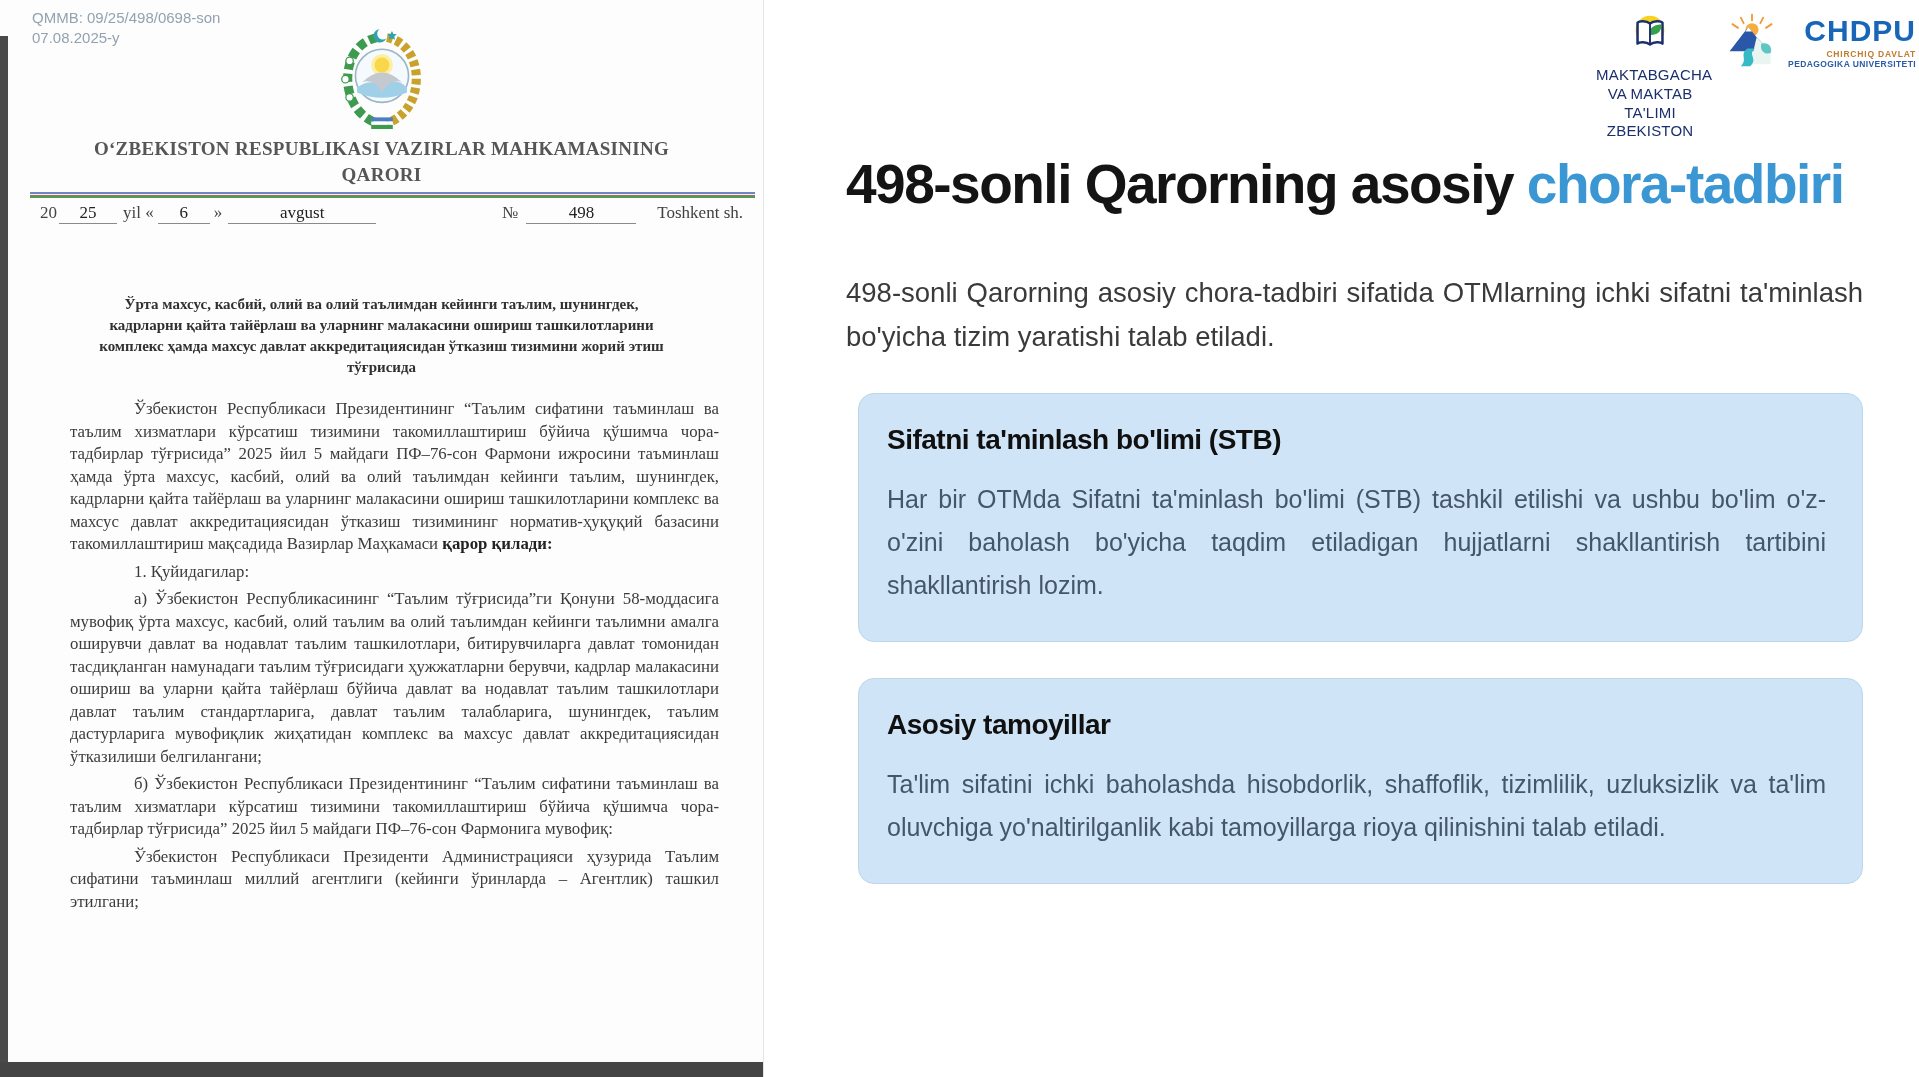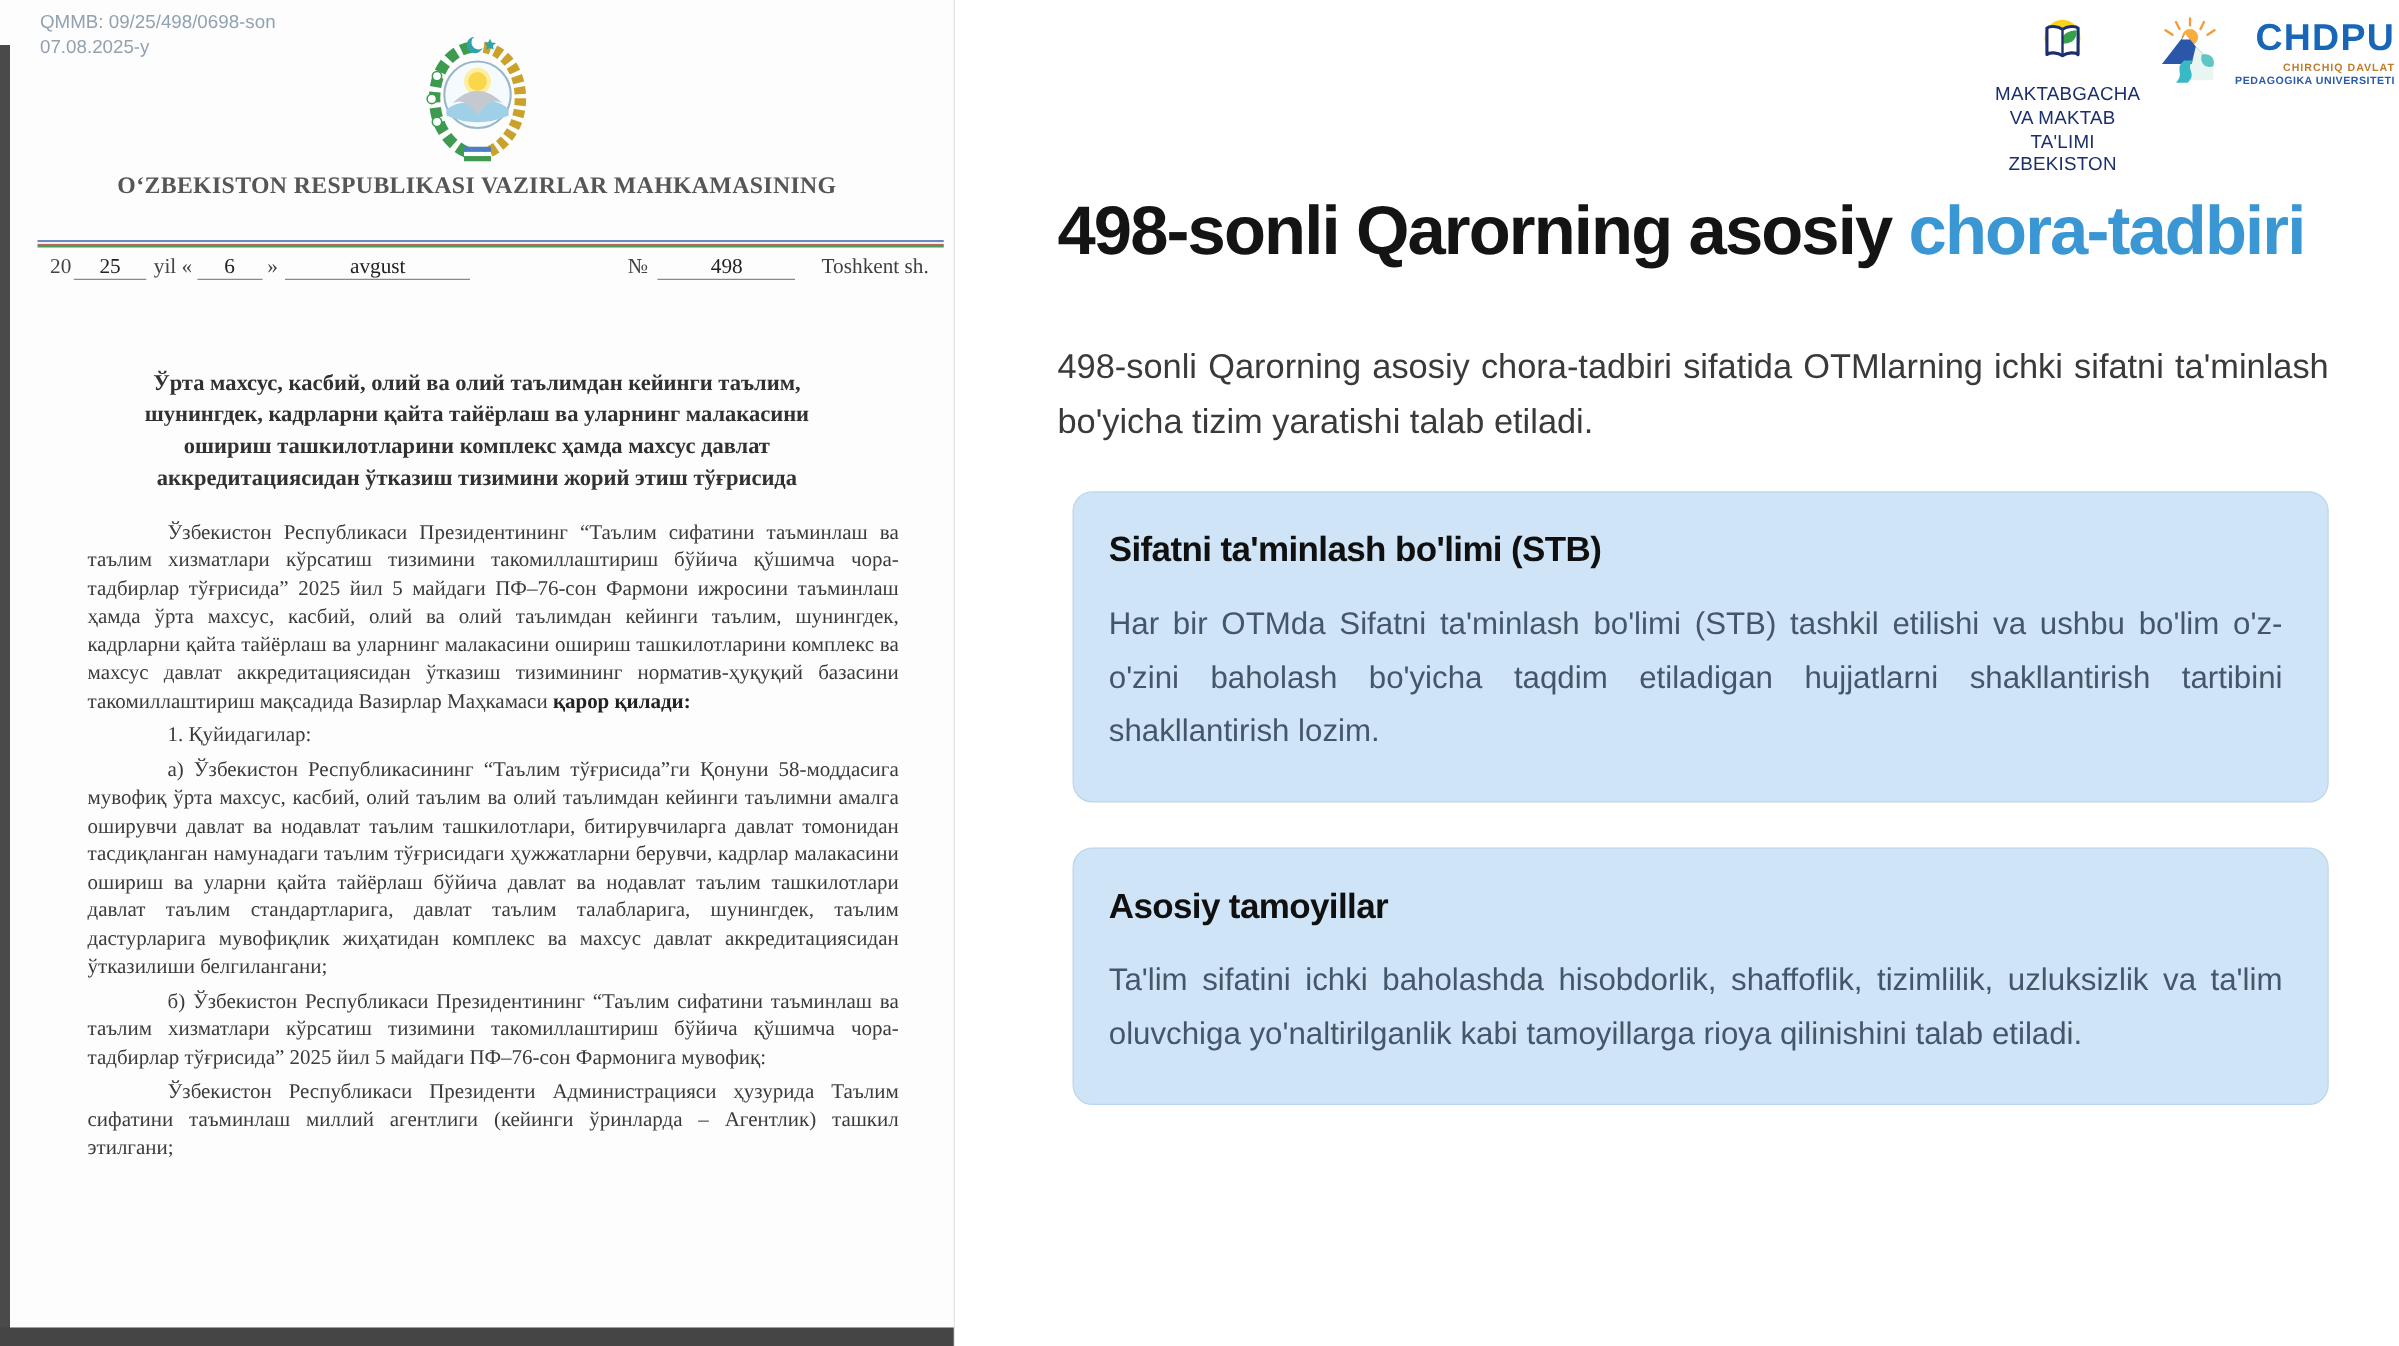--- a/index.html
+++ b/index.html
@@ -21,21 +21,21 @@
   .dateline{position:absolute;top:203px;left:40px;right:20px;display:flex;align-items:baseline;
             font-size:17px;color:#444;}
   .blank{border-bottom:1.5px solid #8a8a8a;text-align:center;font-weight:normal;color:#222;}
   .blank.yr{min-width:58px;margin:0 6px 0 2px;}
   .blank.day{min-width:52px;margin:0 4px;}
   .blank.mon{min-width:148px;margin:0 6px;}
   .blank.num{min-width:110px;margin-left:8px;}
   .dl-no{margin-left:120px;}
   .dl-city{margin-left:auto;font-weight:normal;color:#3f3f3f;}
   .doc-title{width:582px;margin:294px auto 0;text-align:center;font-weight:bold;color:#313131;
-             font-size:18px;line-height:1.4;}
+             font-size:15px;line-height:1.4;}
   .doc-body{padding:20px 44px 0 70px;}
   .doc-body p{margin:0 0 5px;text-align:justify;text-indent:64px;font-size:16.8px;line-height:1.34;color:#3b3b3b;}
   .doc-body b{color:#222;}
 
   
   .content{position:relative;flex:1;padding:0 79px 0 70px;}
   .logos{position:absolute;top:12px;right:26px;display:flex;gap:20px;align-items:flex-start;}
   .logo-min{width:108px;text-align:center;}
   .logo-min .txt{margin-top:4px;font-size:15px;font-weight:normal;color:#1c2f6d;line-height:1.25;letter-spacing:.2px;}
   .logo-uni{display:flex;align-items:center;gap:8px;}
@@ -82,20 +82,21 @@
         <g>
           <rect x="47" y="110" width="26" height="5" fill="#4b7ec2"></rect>
           <rect x="47" y="115" width="26" height="4" fill="#ffffff"></rect>
           <rect x="47" y="119" width="26" height="5" fill="#3d9a4e"></rect>
         </g>
       </svg>
     </div>
 
     <div class="org">
       <div>O‘ZBEKISTON RESPUBLIKASI VAZIRLAR MAHKAMASINING</div>
+      <div>QARORI</div>
     </div>
 
     <div class="flag-rule"></div>
 
     <div class="dateline">
       <span>20</span>
       <span class="blank yr">25</span>
       <span>yil «</span>
       <span class="blank day">6</span>
       <span>»</span>

